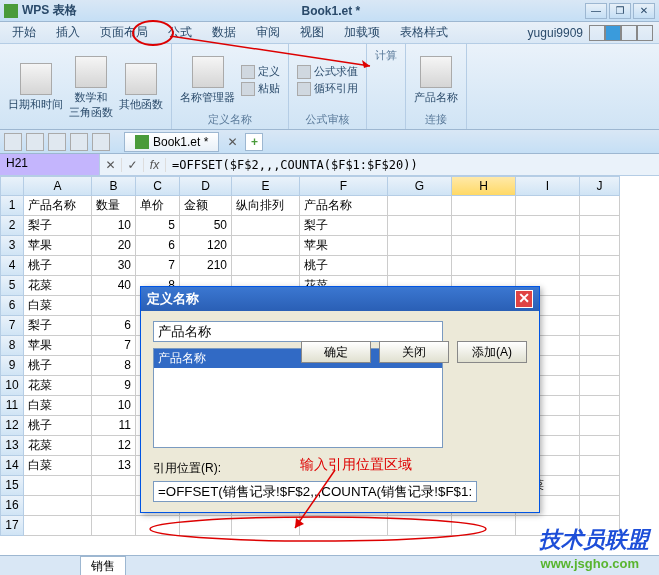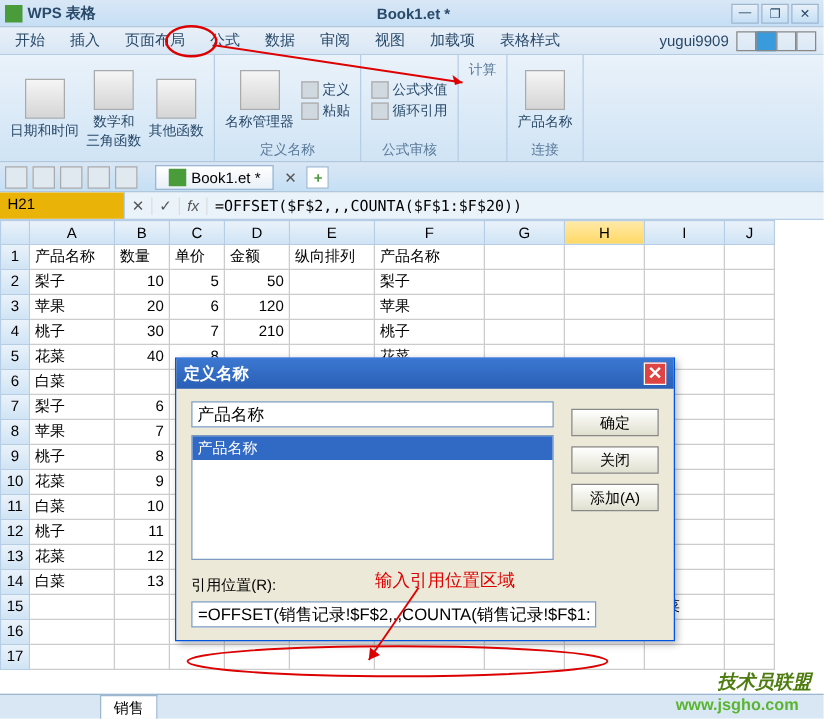--- a/index.html
+++ b/index.html
@@ -24,21 +24,21 @@
 .small-list { display: flex; flex-direction: column; gap: 2px; font-size: 11px; color: #2a4a6a; }
 .small-list div { display: flex; align-items: center; gap: 3px; }
 .small-list .si { width: 14px; height: 14px; background: #d0d8e0; border: 1px solid #aaa; }
 .qat { background: linear-gradient(#d9e7f5,#c5dff5); height: 24px; display: flex; align-items: center; padding: 0 4px; gap: 4px; border-bottom: 1px solid #9db7d1; }
 .qat .qi { width: 18px; height: 18px; background: #e0e8f0; border: 1px solid #aaa; }
 .qat .tab { background: linear-gradient(#fff,#e8f0f8); border: 1px solid #9db7d1; padding: 2px 10px; margin-left: 10px; display: flex; align-items: center; gap: 4px; }
 .qat .tab .ti { width: 14px; height: 14px; background: #4a9b3a; }
 .qat .close-x { margin-left: 4px; color: #555; }
 .qat .plus { margin-left: 4px; width: 18px; height: 18px; border: 1px solid #9db7d1; background: #fff; text-align: center; line-height: 16px; font-weight: bold; color: #4a9b3a; }
 .formula-bar { height: 22px; display: flex; border-bottom: 1px solid #b5cde5; background: #eaf2fa; }
-.name-box { width: 100px; border-right: 1px solid #b5cde5; padding: 2px 20px 2px 6px; background: #eab308; }
+.name-box { width: 100px; border-right: 1px solid #b5cde5; padding: 2px 20px 2px 6px; background: #c4b5fd; }
 .fx-area { display: flex; align-items: center; flex: 1; }
 .fx-btn { width: 22px; text-align: center; border-right: 1px solid #ddd; color: #555; }
 .fx-input { flex: 1; padding: 2px 6px; font-family: monospace; }
 .sheet { display: flex; }
 .row-hdrs { display: flex; flex-direction: column; }
 .hdr-cell, .row-hdr, .col-hdr { border: 1px solid #b5cde5; background: linear-gradient(#eaf2fa,#d0e4f5); text-align: center; font-size: 12px; }
 .hdr-cell { width: 24px; height: 20px; }
 .row-hdr { width: 24px; height: 20px; line-height: 18px; border-top: none; }
 .grid { flex: 1; }
 .col-hdrs { display: flex; }
@@ -49,26 +49,26 @@
 .cell { border-right: 1px solid #ccc; border-bottom: 1px solid #ccc; padding: 1px 4px; line-height: 17px; background: #fff; font-size: 12px; overflow: hidden; white-space: nowrap; }
 .cell.num { text-align: right; }
 .dialog { position: absolute; left: 140px; top: 286px; width: 400px; background: #ece9d8; border: 1px solid #0054e3; box-shadow: 2px 2px 6px rgba(0,0,0,0.3); }
 .dialog .dtitle { background: linear-gradient(#3b77d1,#2a5fb5); color: #fff; padding: 3px 6px; display: flex; align-items: center; font-weight: bold; font-size: 13px; }
 .dtitle .dx { margin-left: auto; width: 18px; height: 18px; background: #e04343; border: 1px solid #fff; color: #fff; text-align: center; line-height: 15px; font-size: 14px; }
 .dbody { padding: 10px 12px; }
 .dlabel { margin-bottom: 4px; }
 .dinput { width: 290px; border: 1px solid #7a9ac0; padding: 2px 4px; background: #fff; }
 .dlist { width: 290px; height: 100px; border: 1px solid #7a9ac0; background: #fff; margin-top: 6px; }
 .dlist .sel-item { background: #316ac5; color: #fff; padding: 1px 4px; }
-.dbtns { position: absolute; right: 12px; top: 40px; display: flex; flex-direction: column; gap: 8px; }
+.dbtns { position: absolute; right: 12px; top: 54px; display: flex; gap: 8px; }
 .dbtn { width: 70px; height: 22px; background: linear-gradient(#fff,#e0e0d0); border: 1px solid #888; font-size: 12px; }
 .dref { margin-top: 12px; }
 .dref .dinput { width: 324px; }
 .annotation { position: absolute; color: #d00; font-size: 14px; pointer-events: none; }
-.watermark { position: absolute; right: 10px; bottom: 20px; color: #4d7c0f; font-size: 15px; font-weight: bold; font-style: italic; text-shadow: 1px 1px 0 #fff; }
+.watermark { position: absolute; right: 10px; bottom: 20px; color: #1d4ed8; font-size: 22px; font-weight: bold; font-style: italic; text-shadow: 1px 1px 0 #fff; }
 .watermark2 { position: absolute; right: 20px; bottom: 4px; color: #59b530; font-size: 13px; font-weight: bold; }
 .sheet-tab-row { position: absolute; left: 0; bottom: 0; height: 20px; width: 659px; background: #d9e7f5; display: flex; align-items: center; padding-left: 80px; border-top: 1px solid #9db7d1; }
 .sheet-tab { background: #fff; border: 1px solid #9db7d1; border-bottom: none; padding: 1px 10px; font-size: 12px; }
 svg.red-arrow { position: absolute; pointer-events: none; }
 </style>
 </head>
 <body>
 
 <div class="titlebar">
   <div class="app-icon"></div>

